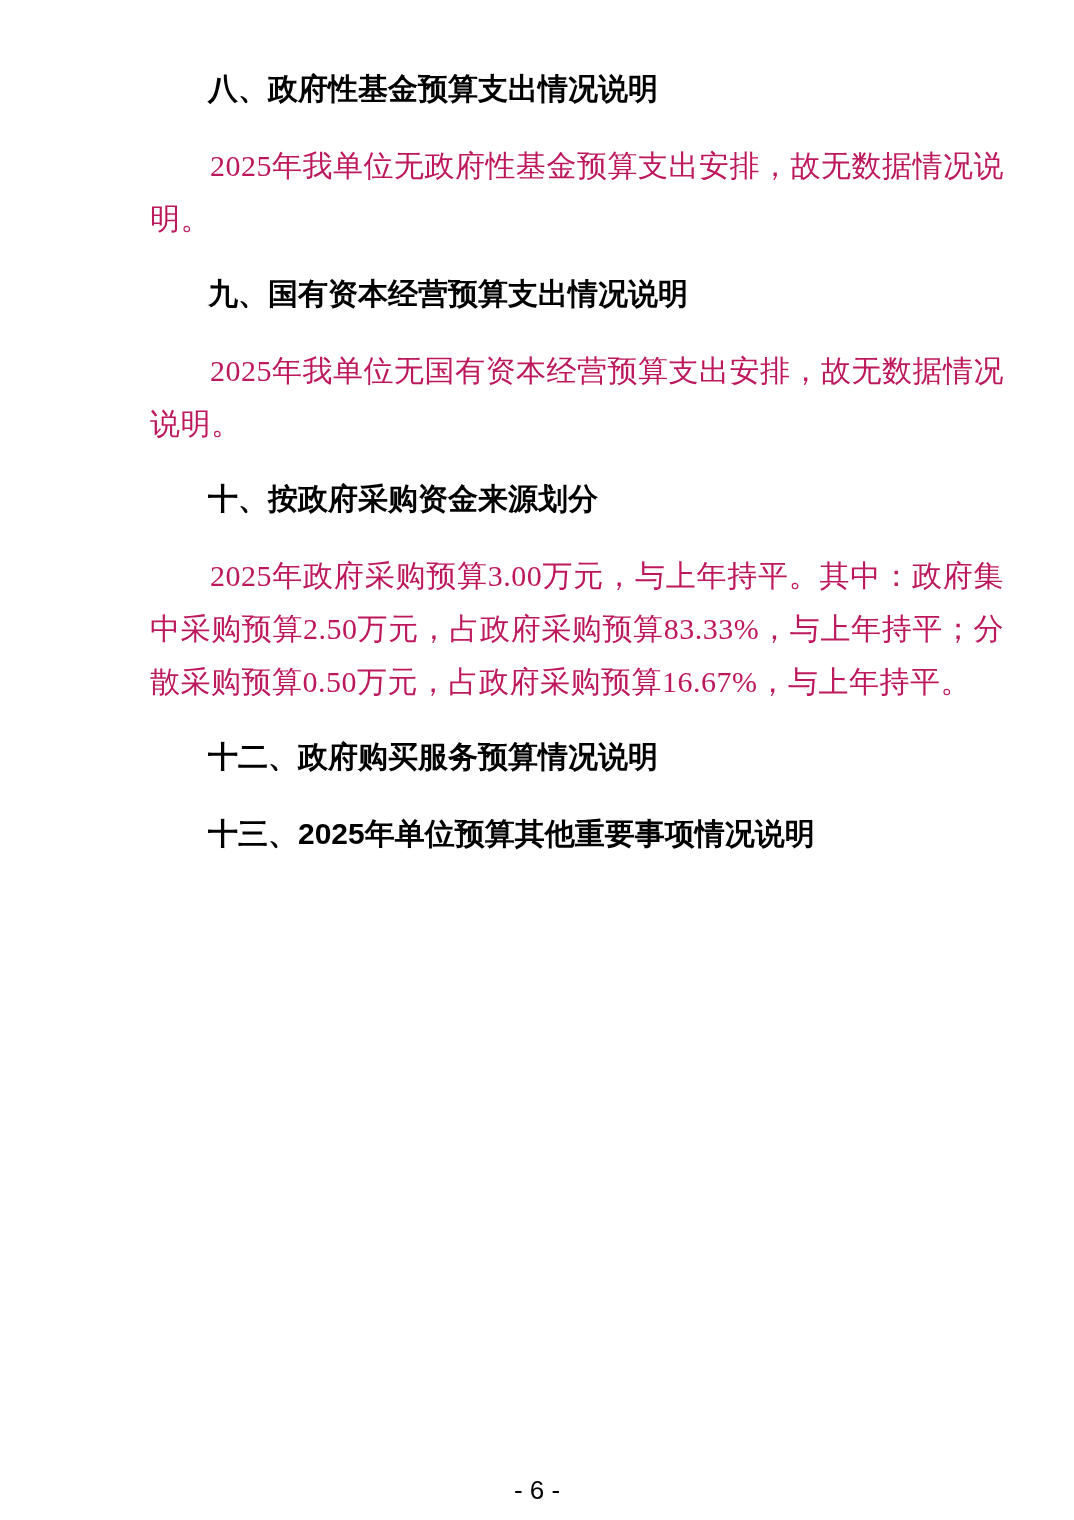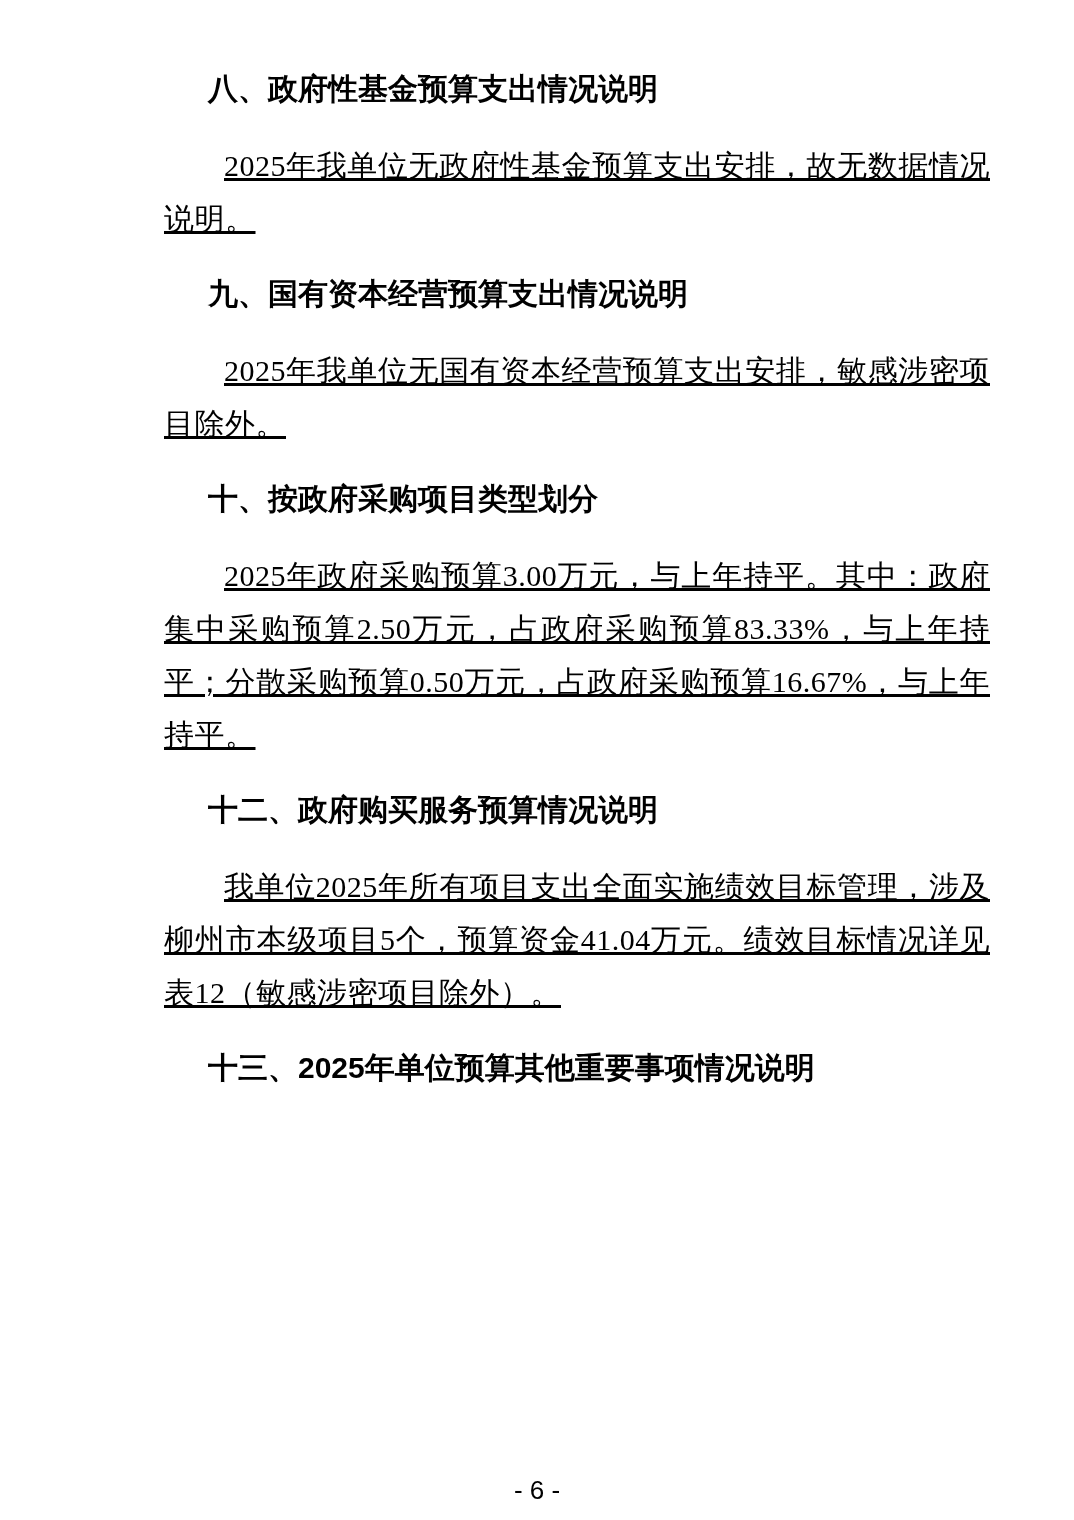--- a/index.html
+++ b/index.html
@@ -29,24 +29,23 @@
   }
   .section:first-of-type .section-heading {
     margin-top: 0;
   }
   .body-paragraph {
     font-family: "Liberation Serif", "DejaVu Serif", serif;
     font-size: 30px;
     line-height: 53px;
     text-align: justify;
     text-indent: 2em;
-    margin: 16px;
-    color: #000000;
+    margin: 2px;
+    color: #be185d;
     letter-spacing: 0.5px;
-    text-decoration: underline;
   }
   .page-footer {
     position: absolute;
     left: 0;
     right: 0;
     bottom: 14px;
     text-align: center;
     font-family: "Liberation Sans", "DejaVu Sans", sans-serif;
     font-size: 26px;
     color: #000000;
@@ -57,34 +56,33 @@
 
 <div class="page">
 
   <div class="section">
     <h2 class="section-heading">八、政府性基金预算支出情况说明</h2>
     <p class="body-paragraph">2025年我单位无政府性基金预算支出安排，故无数据情况说明。</p>
   </div>
 
   <div class="section">
     <h2 class="section-heading">九、国有资本经营预算支出情况说明</h2>
-    <p class="body-paragraph">2025年我单位无国有资本经营预算支出安排，敏感涉密项目除外。</p>
+    <p class="body-paragraph">2025年我单位无国有资本经营预算支出安排，故无数据情况说明。</p>
   </div>
 
   <div class="section">
-    <h2 class="section-heading">十、按政府采购项目类型划分</h2>
+    <h2 class="section-heading">十、按政府采购资金来源划分</h2>
     <p class="body-paragraph">2025年政府采购预算3.00万元，与上年持平。其中：政府集中采购预算2.50万元，占政府采购预算83.33%，与上年持平；分散采购预算0.50万元，占政府采购预算16.67%，与上年持平。</p>
   </div>
 
   <div class="section">
   </div>
 
   <div class="section">
     <h2 class="section-heading">十二、政府购买服务预算情况说明</h2>
-    <p class="body-paragraph">我单位2025年所有项目支出全面实施绩效目标管理，涉及柳州市本级项目5个，预算资金41.04万元。绩效目标情况详见表12（敏感涉密项目除外）。</p>
   </div>
 
   <div class="section">
     <h2 class="section-heading">十三、2025年单位预算其他重要事项情况说明</h2>
   </div>
 
   <div class="page-footer">- 6 -</div>
 
 </div>
 

